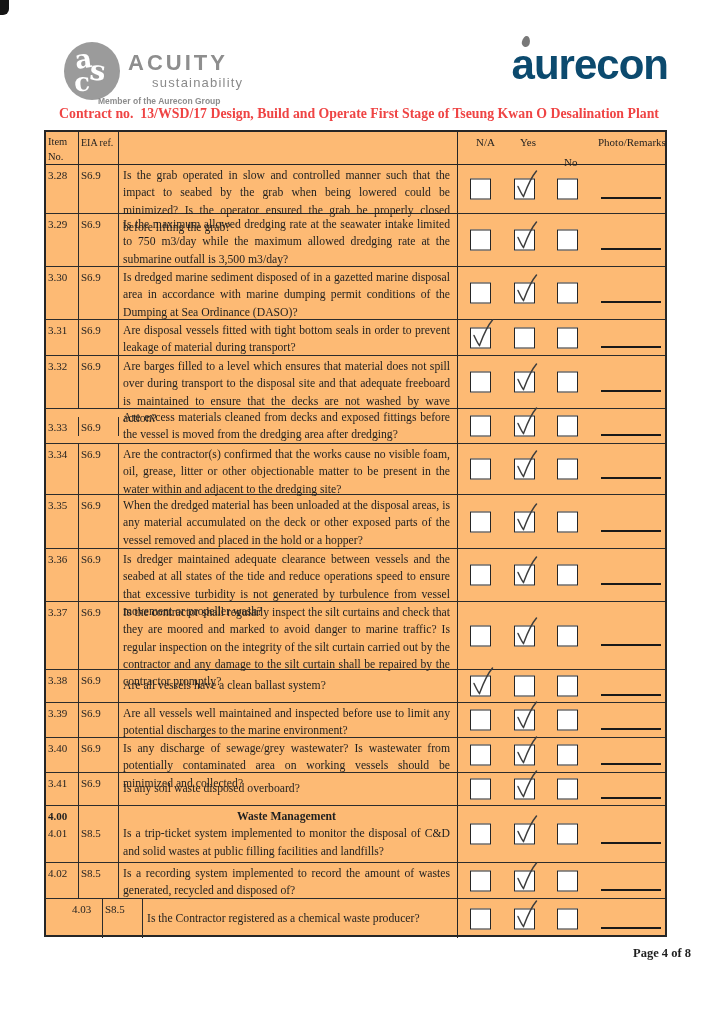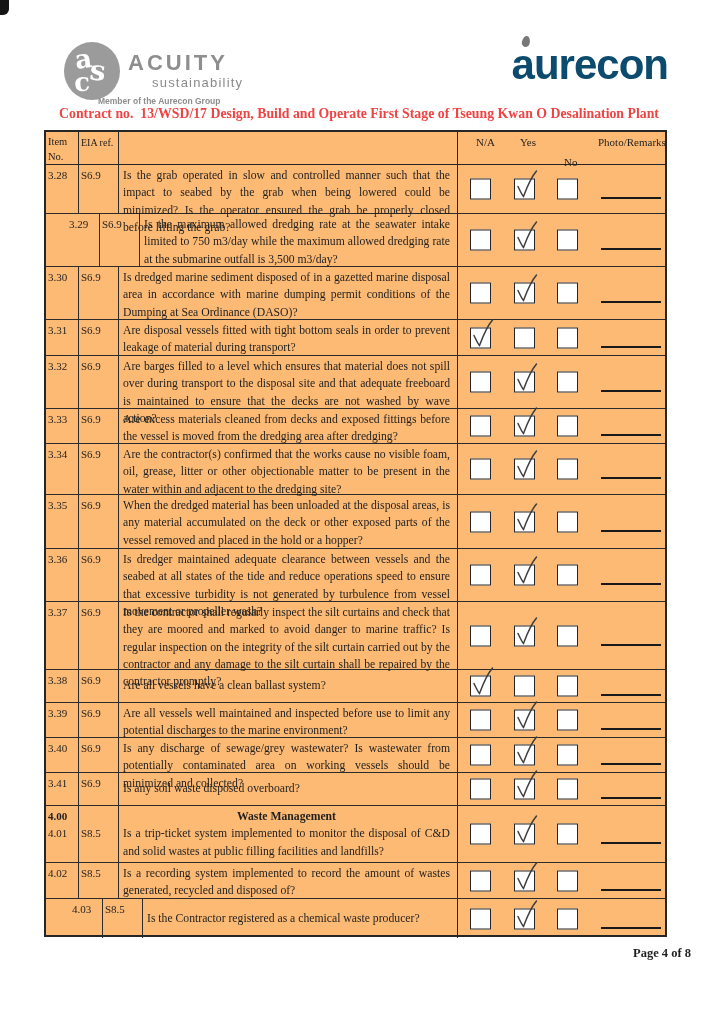--- a/index.html
+++ b/index.html
@@ -97,21 +97,21 @@
       <div class="cb cb-na"></div>
       <div class="cb cb-yes">
             <svg width="27" height="31" viewBox="0 0 27 31">
               <path d="M5 18 C7 22, 9 26.5, 10.5 28 C12 24, 17 10, 23.5 2.5" fill="none" stroke="#3d3d3d" stroke-width="1.5" stroke-linecap="round"></path>
             </svg>
           </div>
       <div class="cb cb-no"></div>
       <div class="rline"></div>
     </div>
   </div>
-      <div class="row" style="height: 53px; padding-left: 21px;">
+      <div class="row" style="height: 53px;">
     <div class="c-item">
           <div>3.29</div>
         </div>
     <div class="c-eia">S6.9</div>
     <div class="c-q">
           <div>Is the maximum allowed dredging rate at the seawater intake limited to 750 m3/day while the maximum allowed dredging rate at the submarine outfall is 3,500 m3/day?</div>
         </div>
     <div class="c-checks">
       <div class="cb cb-na"></div>
       <div class="cb cb-yes">
@@ -173,21 +173,21 @@
       <div class="cb cb-na"></div>
       <div class="cb cb-yes">
             <svg width="27" height="31" viewBox="0 0 27 31">
               <path d="M5 18 C7 22, 9 26.5, 10.5 28 C12 24, 17 10, 23.5 2.5" fill="none" stroke="#3d3d3d" stroke-width="1.5" stroke-linecap="round"></path>
             </svg>
           </div>
       <div class="cb cb-no"></div>
       <div class="rline"></div>
     </div>
   </div>
-      <div class="row" style="height: 35px;">
+      <div class="row" style="height: 35px; align-items: center;">
     <div class="c-item">
           <div>3.33</div>
         </div>
     <div class="c-eia">S6.9</div>
     <div class="c-q">
           <div>Are excess materials cleaned from decks and exposed fittings before the vessel is moved from the dredging area after dredging?</div>
         </div>
     <div class="c-checks">
       <div class="cb cb-na"></div>
       <div class="cb cb-yes">

